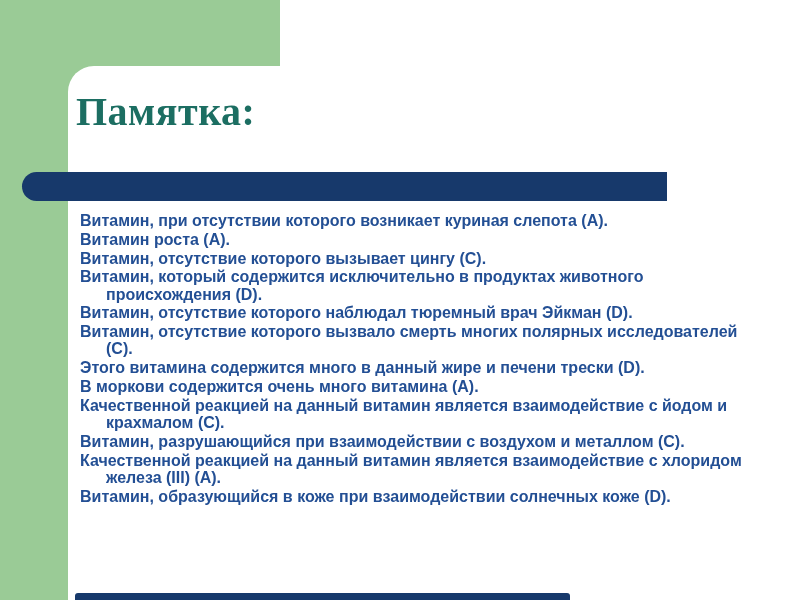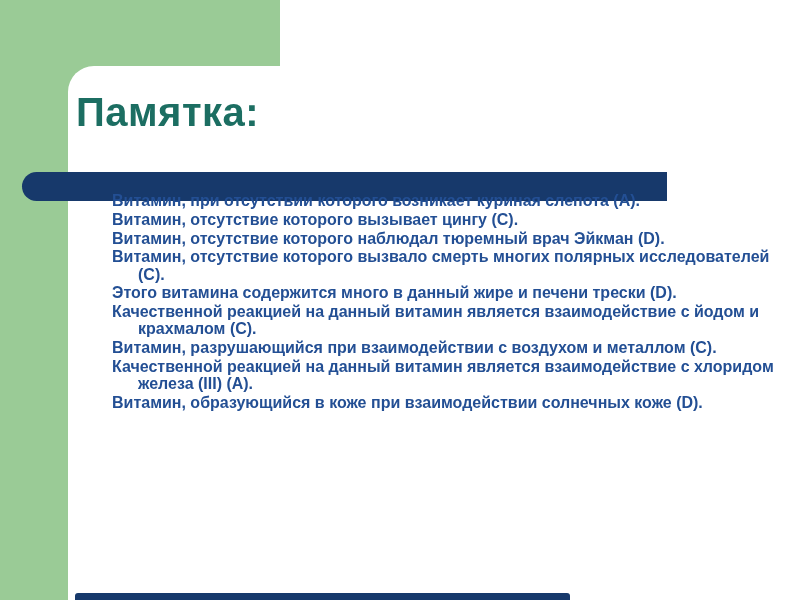--- a/index.html
+++ b/index.html
@@ -38,38 +38,38 @@
   .slide-title {
     position: absolute;
     left: 76px;
     top: 88px;
     margin: 0;
     font-size: 40px;
     line-height: 48px;
     font-weight: bold;
     letter-spacing: 0.5px;
     color: #1C6E62;
+    font-family: Liberation Serif, serif;
   }
   
   .title-bar {
     position: absolute;
     left: 22px;
     top: 172px;
     width: 645px;
     height: 29px;
     background: #17396B;
     border-radius: 14.5px 0 0 14.5px;
   }
   
   .memo-list {
     position: absolute;
     left: 80px;
-    top: 192px;
+    top: 212px;
     width: 676px;
-    margin-left: 32px;
   }
   .memo-item {
     margin: 0 0 1.6px 0;
     padding-left: 26px;
     text-indent: -26px;
     font-size: 16px;
     line-height: 17.2px;
     font-weight: bold;
     color: #234F94;
   }
@@ -87,23 +87,26 @@
 </head>
 <body>
 
 <div class="slide">
   <div class="green-panel"></div>
   <div class="content-card"></div>
   <div class="title-bar"></div>
   <h1 class="slide-title">Памятка:</h1>
   <div class="memo-list">
       <p class="memo-item">Витамин, при отсутствии которого возникает куриная слепота (А).</p>
+      <p class="memo-item">Витамин роста (А).</p>
       <p class="memo-item">Витамин, отсутствие которого вызывает цингу (С).</p>
+      <p class="memo-item">Витамин, который содержится исключительно в продуктах животного происхождения (D).</p>
       <p class="memo-item">Витамин, отсутствие которого наблюдал тюремный врач Эйкман (D).</p>
       <p class="memo-item">Витамин, отсутствие которого вызвало смерть многих полярных исследователей (С).</p>
       <p class="memo-item">Этого витамина содержится много в данный жире и печени трески (D).</p>
+      <p class="memo-item">В моркови содержится очень много витамина (А).</p>
       <p class="memo-item">Качественной реакцией на данный витамин является взаимодействие с йодом и крахмалом (С).</p>
       <p class="memo-item">Витамин, разрушающийся при взаимодействии с воздухом и металлом (С).</p>
       <p class="memo-item">Качественной реакцией на данный витамин является взаимодействие с хлоридом железа (III) (А).</p>
       <p class="memo-item">Витамин, образующийся в коже при взаимодействии солнечных коже (D).</p>
     </div>
   <div class="bottom-bar"></div>
 </div>
 
 </body></html>

